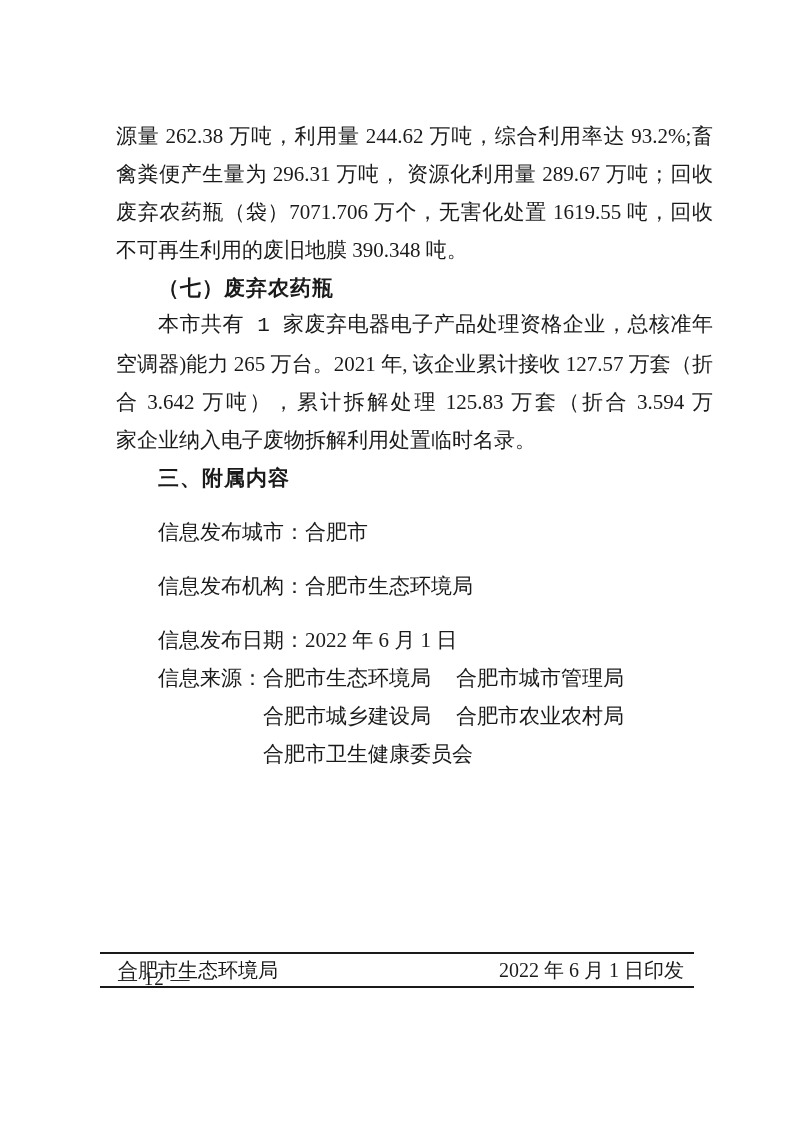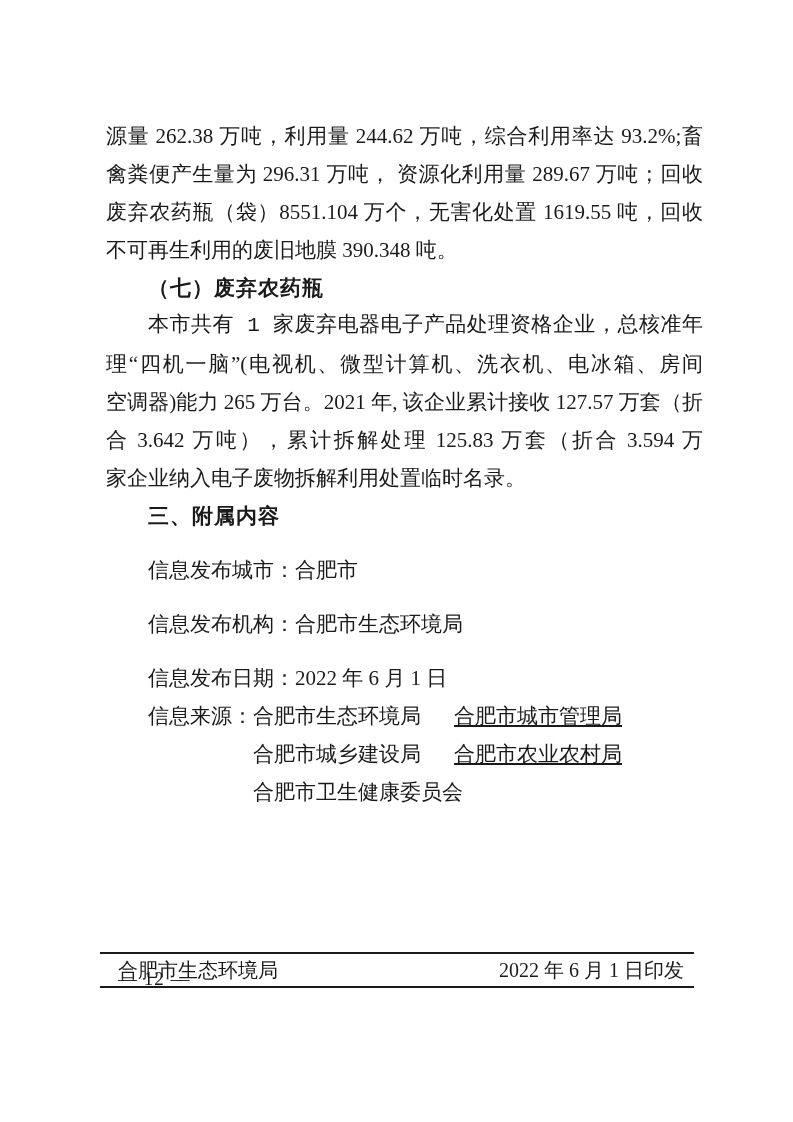--- a/index.html
+++ b/index.html
@@ -8,21 +8,21 @@
     position: relative;
     width: 793px;
     height: 1122px;
     background: #ffffff;
     color: #1a1a1a;
     font-family: "Liberation Serif", "DejaVu Serif", serif;
     overflow: hidden;
   }
   .content {
     position: absolute;
-    left: 106px;
+    left: 116px;
     top: 117px;
     width: 597px;
     font-size: 21px;
   }
   .line, .heading, .info-row, .source-line { height: 38px; line-height: 38px; white-space: nowrap; }
   .jline {
     white-space: normal;
     text-align: justify;
     text-align-last: justify;
     overflow: hidden;
@@ -32,21 +32,21 @@
   .heading {
     font-weight: bold;
     padding-left: 42px;
     font-family: "Liberation Sans", "DejaVu Sans", sans-serif;
     letter-spacing: 1px;
   }
   .info-row { padding-left: 42px; margin-top: 16px; }
   .source-row { display: flex; padding-left: 42px; }
   .source-label { flex: 0 0 auto; height: 38px; line-height: 38px; }
   .source-col { flex: 1 1 auto; }
-  .source-line span + span { margin-left: 33px; text-decoration: underline; }
+  .source-line span + span { margin-left: 25px; }
   .footer {
     position: absolute;
     left: 100px;
     top: 952px;
     width: 594px;
     height: 36px;
     border-top: 2px solid #1a1a1a;
     border-bottom: 2px solid #1a1a1a;
     display: flex;
     justify-content: space-between;
@@ -66,29 +66,28 @@
 </style>
 </head>
 <body>
 
 <div class="page">
   <div class="content">
 
     <div class="para">
       <div class="line jline">源量 262.38 万吨，利用量 244.62 万吨，综合利用率达 93.2%;畜</div>
       <div class="line jline">禽粪便产生量为 296.31 万吨， 资源化利用量 289.67 万吨；回收</div>
-      <div class="line jline">废弃农药瓶（袋）8551.104 万个，无害化处置 1619.55 吨，回收</div>
+      <div class="line jline">废弃农药瓶（袋）7071.706 万个，无害化处置 1619.55 吨，回收</div>
       <div class="line jline last">不可再生利用的废旧地膜 390.348 吨。</div>
     </div>
 
     <div class="heading">（七）废弃农药瓶</div>
 
     <div class="para">
       <div class="line jline ind">本市共有 1 家废弃电器电子产品处理资格企业，总核准年处</div>
-      <div class="line jline">理“四机一脑”(电视机、微型计算机、洗衣机、电冰箱、房间</div>
       <div class="line jline">空调器)能力 265 万台。2021 年, 该企业累计接收 127.57 万套（折</div>
       <div class="line jline">合 3.642 万吨），累计拆解处理 125.83 万套（折合 3.594 万吨）。1</div>
       <div class="line jline last">家企业纳入电子废物拆解利用处置临时名录。</div>
     </div>
 
     <div class="heading">三、附属内容</div>
 
     <div class="info">
       <div class="info-row">
         <span>信息发布城市：</span><span>合肥市</span>

